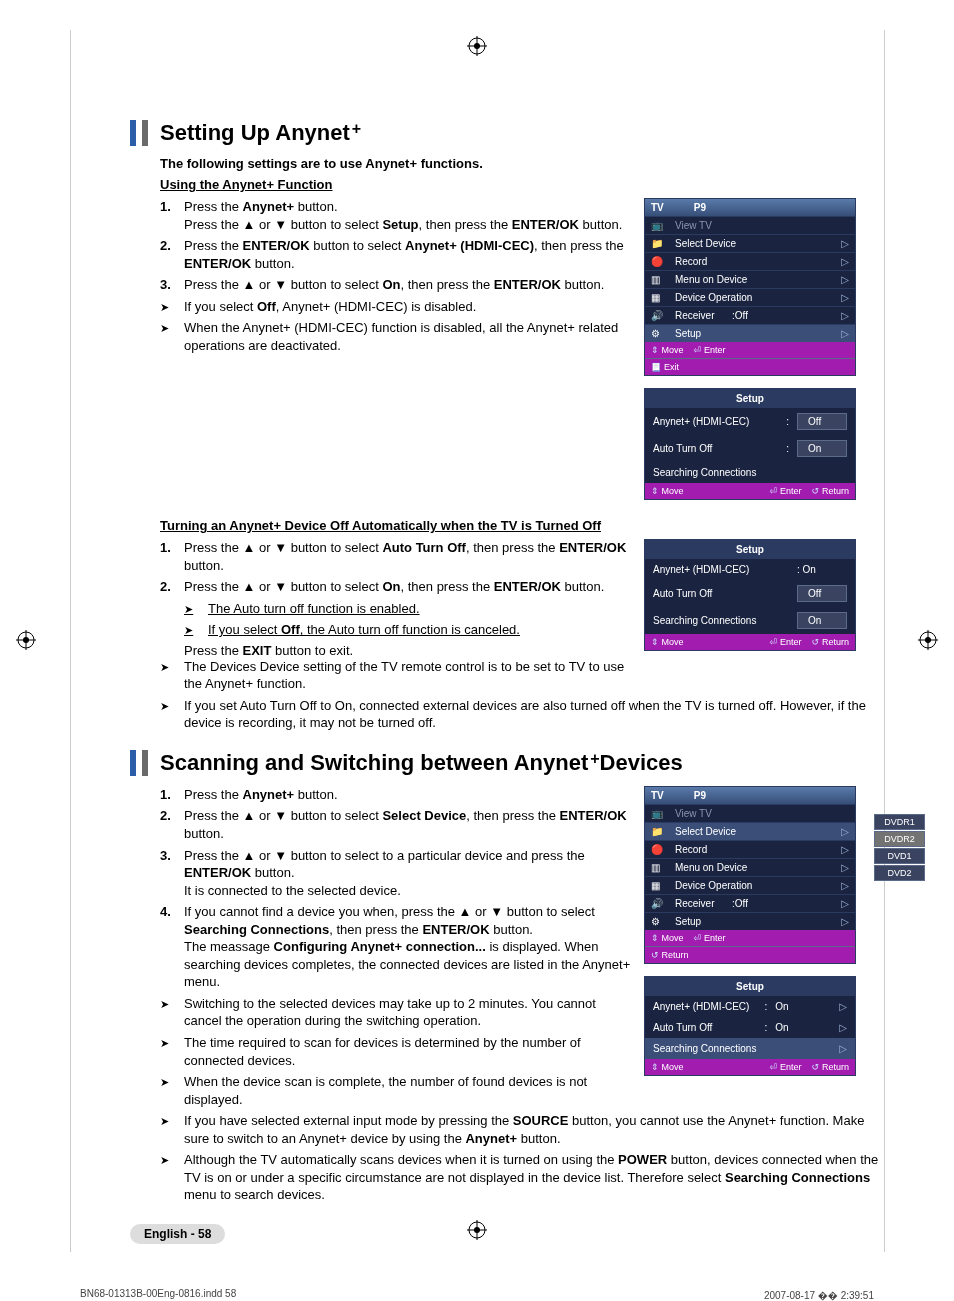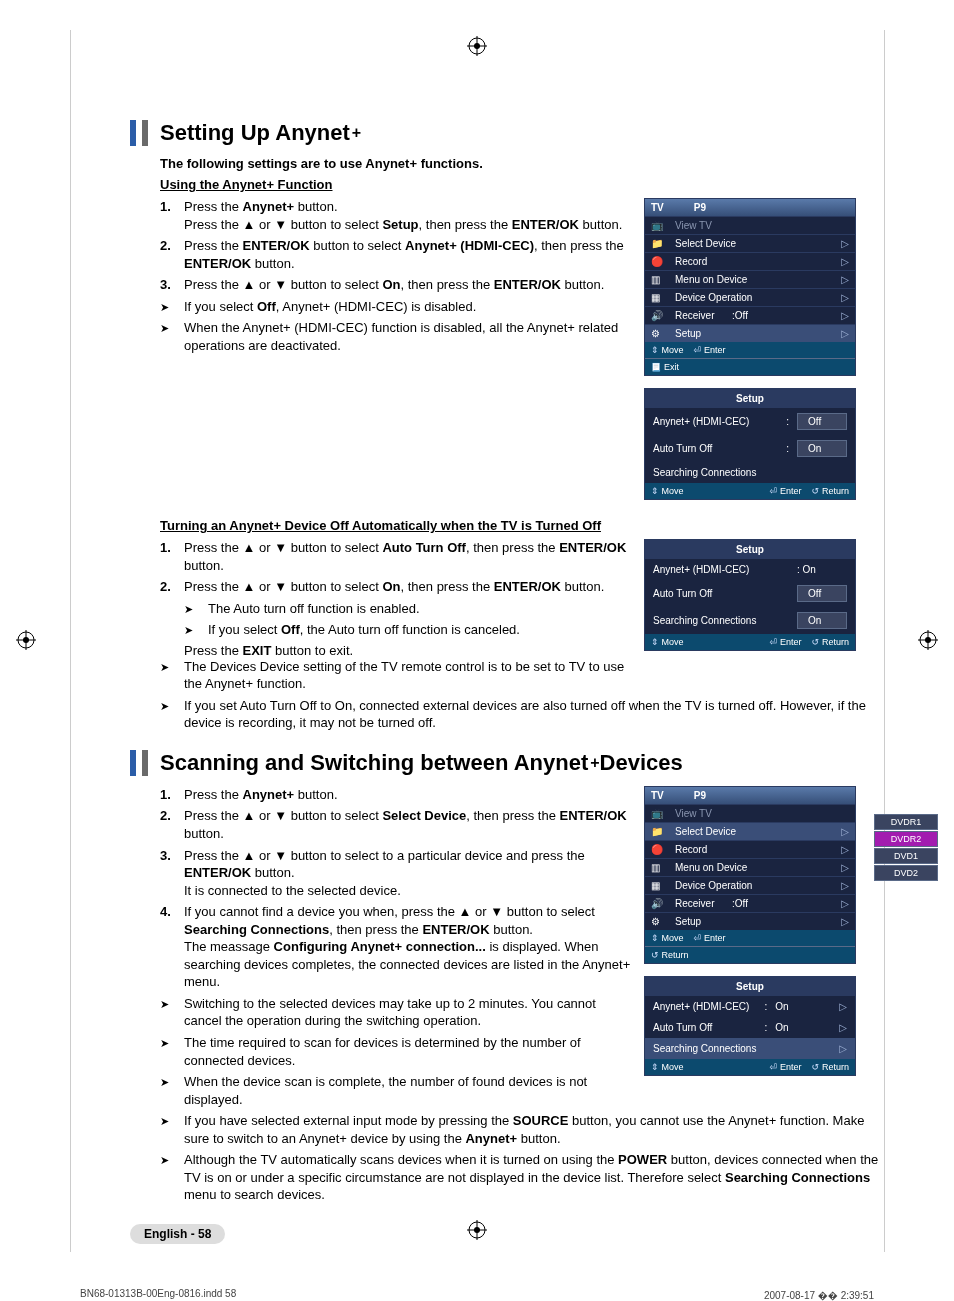--- a/index.html
+++ b/index.html
@@ -34,39 +34,39 @@
   .title-bar {
     width: 6px; background:#2b5da8; margin-right:6px;
     align-self: stretch;
   }
   .title-bar2 {
     width: 6px; background:#6a6a6a; margin-right:12px;
     align-self: stretch;
   }
   h1 {
     font-size: 22px; font-weight:bold;
-    display:flex; align-items:center;
+    display:flex; align-items:flex-start;
   }
   .sup { font-size:16px; vertical-align:super; margin-left:2px; }
 
   .content { padding-left: 30px; }
   .intro-bold { font-weight:bold; margin-bottom:6px; }
   .subhead { font-weight:bold; text-decoration:underline; margin:6px 0; }
 
   .two-col { display:flex; gap:12px; }
   .left-col { flex:1; }
   .right-col { width:240px; }
 
   ol.steps { list-style:none; }
   ol.steps li { display:flex; margin-bottom:4px; line-height:1.35; }
   ol.steps li .num { width:24px; font-weight:bold; flex-shrink:0; }
   .arrow-list { list-style:none; }
   .arrow-list li { display:flex; margin-bottom:4px; line-height:1.35; }
   .arrow-list li .arr { width:24px; flex-shrink:0; }
-  .nested { padding-left:24px; }
+  .nested { padding-left:24px;text-decoration:underline; }
 
   b { font-weight:bold; }
 
   
   .osd {
     width: 212px;
     font-size: 10px;
     color:#fff;
     margin-bottom:12px;
     background:#1a2440;
@@ -82,21 +82,21 @@
     display:flex; align-items:center;
     padding: 3px 6px;
     border-top:1px solid #2a3a60;
     gap:6px;
   }
   .osd-row .icon { width:18px; }
   .osd-row .tri { margin-left:auto; color:#9db0d4; }
   .osd-row.dim { color:#8a96b0; }
   .osd-row.sel { background:#3a4e78; }
   .osd-footer {
-    background:#0c4a6e;
+    background:#a21caf;
     padding:3px 6px;
     display:flex; gap:10px;
     font-size:9px;
     text-align:right;
   }
   .osd-footer .grp { display:flex; align-items:center; gap:3px; }
   .osd-title-center { text-align:center; font-weight:bold; padding:4px; background:#2a3a60; }
   .osd-pair {
     display:flex; align-items:center;
     padding:5px 8px; gap:8px;
@@ -104,24 +104,24 @@
   .osd-pair .lbl { flex:1; }
   .osd-pair .valbox {
     background:#3a4460; border:1px solid #5a6a88;
     padding:2px 10px; min-width:50px; text-align:left;
   }
   .osd-pair .valplain { min-width:50px; }
   .osd-pair .tri2 { color:#9db0d4; margin-left:6px; }
 
   .devlist {
     position:absolute; left:230px; top:28px;
-    width:64px; font-size:9px; color:#fff;
+    width:51px; font-size:9px; color:#fff;
   }
   .devlist div { background:#3a4460; border:1px solid #5a6a88; padding:2px 4px; margin-bottom:1px; text-align:center; }
-  .devlist div.sel { background:#a21caf; }
+  .devlist div.sel { background:#737373; }
 
   .osd-container { position:relative; }
 
   .pagefoot {
     margin-top:20px;
   }
   .pagefoot span {
     display:inline-block;
     background:#ddd; border-radius:10px;
     padding:3px 14px; font-size:12px; font-weight:bold;

